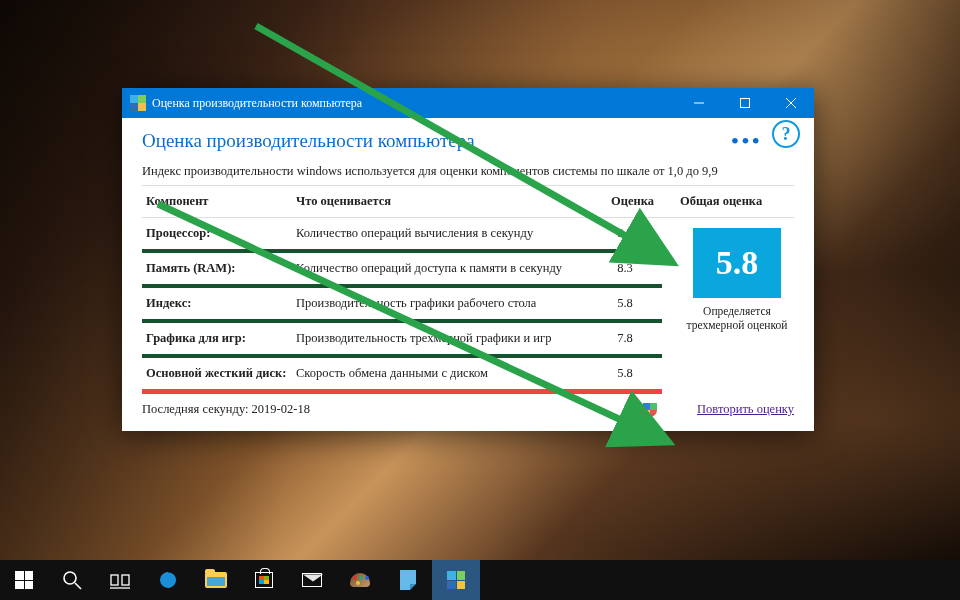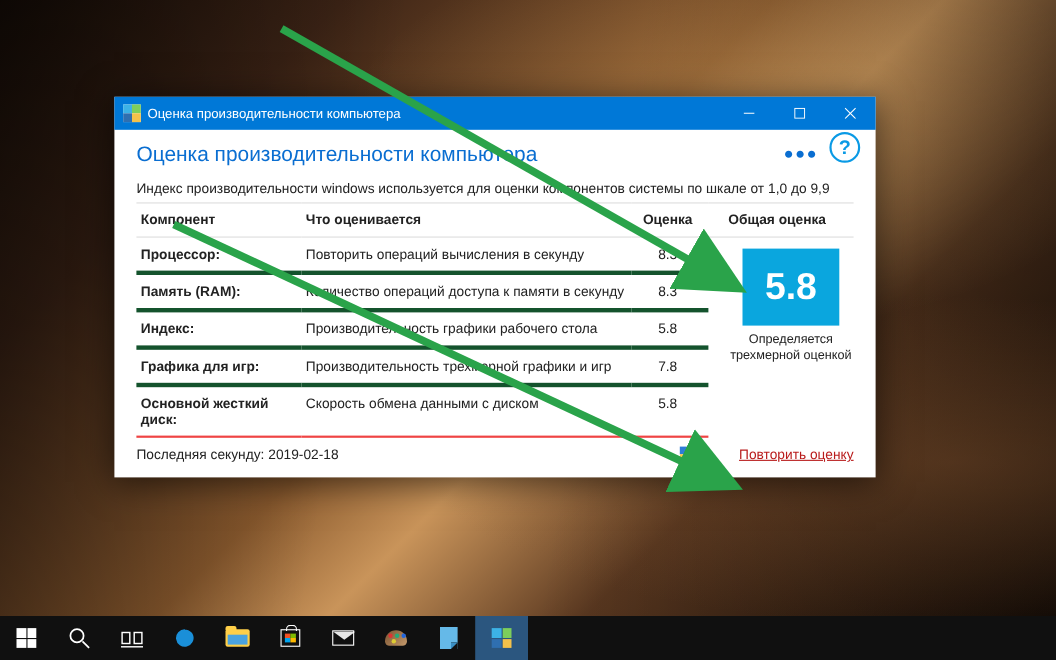--- a/index.html
+++ b/index.html
@@ -17,24 +17,25 @@
     content:"";
     position:absolute; inset:0;
     background:
       radial-gradient(ellipse 600px 300px at 70% 20%, rgba(255,200,120,0.25), transparent 60%),
       radial-gradient(ellipse 800px 250px at 90% 70%, rgba(140,90,50,0.4), transparent 60%),
       linear-gradient(100deg, rgba(0,0,0,0.5) 0%, transparent 35%, transparent 55%, rgba(0,0,0,0.45) 100%);
   }
   
   .window {
     position: absolute;
-    left: 104px; top: 88px;
+    left: 122px; top: 88px;
     width: 692px;
     background: #fff;
     box-shadow: 0 4px 30px rgba(0,0,0,0.6);
+    font-family: Liberation Serif, serif;
   }
   .titlebar {
     height: 30px;
     background: #0078d7;
     color: #fff;
     display: flex;
     align-items: center;
     font-size: 12px;
   }
   .titlebar .app-icon {
@@ -88,30 +89,30 @@
   table.scores col.c2{width:300px;}
   table.scores col.c3{width:70px;}
   table.scores col.c4{width:auto;}
   table.scores thead th {
     text-align: left;
     font-weight: 600;
     border-top: 1px solid #ddd;
     border-bottom: 1px solid #ddd;
     padding: 8px 4px;
   }
-  table.scores thead th:nth-child(3){ text-align:center; padding-right:8px;}
+  table.scores thead th:nth-child(3){ text-align:right; padding-right:8px;}
   table.scores thead th:nth-child(4){ padding-left:18px;}
   table.scores tbody td {
     border-bottom: 4px solid #14532d;
     padding: 8px 4px;
     vertical-align: top;
   }
   table.scores tbody td.comp { font-weight:600; }
   table.scores tbody td.score { text-align:center; padding-right:8px; font-weight:400;}
-  table.scores tbody tr:last-child td { border-bottom:2px solid #ef4444; }
+  table.scores tbody tr:last-child td { border-bottom:5px solid #ef4444; }
 
   .overall-cell {
     vertical-align: top;
     padding: 10px 0 0 18px !important;
     border-bottom: none !important;
     text-align:center;
   }
   .overall-box {
     width: 88px; height: 70px;
     background: #0aa6de;
@@ -135,21 +136,21 @@
   .shield {
     display:inline-block; width:14px; height:14px;
     margin-right:4px;
     position:relative;
   }
   .shield span{position:absolute;width:50%;height:50%;}
   .shield .s1{left:0;top:0;background:#2e7dd7;}
   .shield .s2{right:0;top:0;background:#4ac26b;}
   .shield .s3{left:0;bottom:0;background:#f7c948;border-bottom-left-radius:7px;}
   .shield .s4{right:0;bottom:0;background:#e55353;border-bottom-right-radius:7px;}
-  .rerun-link { color:#b91c1c; text-decoration: underline; margin-left: 36px; }
+  .rerun-link { color:#4c1d95; text-decoration: underline; margin-left: 36px; }
 
   
   .arrow-layer{
     position:absolute; inset:0; pointer-events:none;
   }
   .arrow-layer svg{position:absolute; overflow:visible;}
 
   
   .taskbar {
     position: absolute;
@@ -250,21 +251,21 @@
         <tr>
           <th>Компонент</th>
           <th>Что оценивается</th>
           <th>Оценка</th>
           <th>Общая оценка</th>
         </tr>
       </thead>
       <tbody>
         <tr>
           <td class="comp">Процессор:</td>
-          <td>Повторить операций вычисления в секунду</td>
+          <td>Количество операций вычисления в секунду</td>
           <td class="score">8.3</td>
           <td class="overall-cell" rowspan="5">
             <div class="overall-box">5.8</div>
             <div class="overall-caption">Определяется трехмерной оценкой</div>
           </td>
         </tr>
         <tr>
           <td class="comp">Память (RAM):</td>
           <td>Количество операций доступа к памяти в секунду</td>
           <td class="score">8.3</td>

